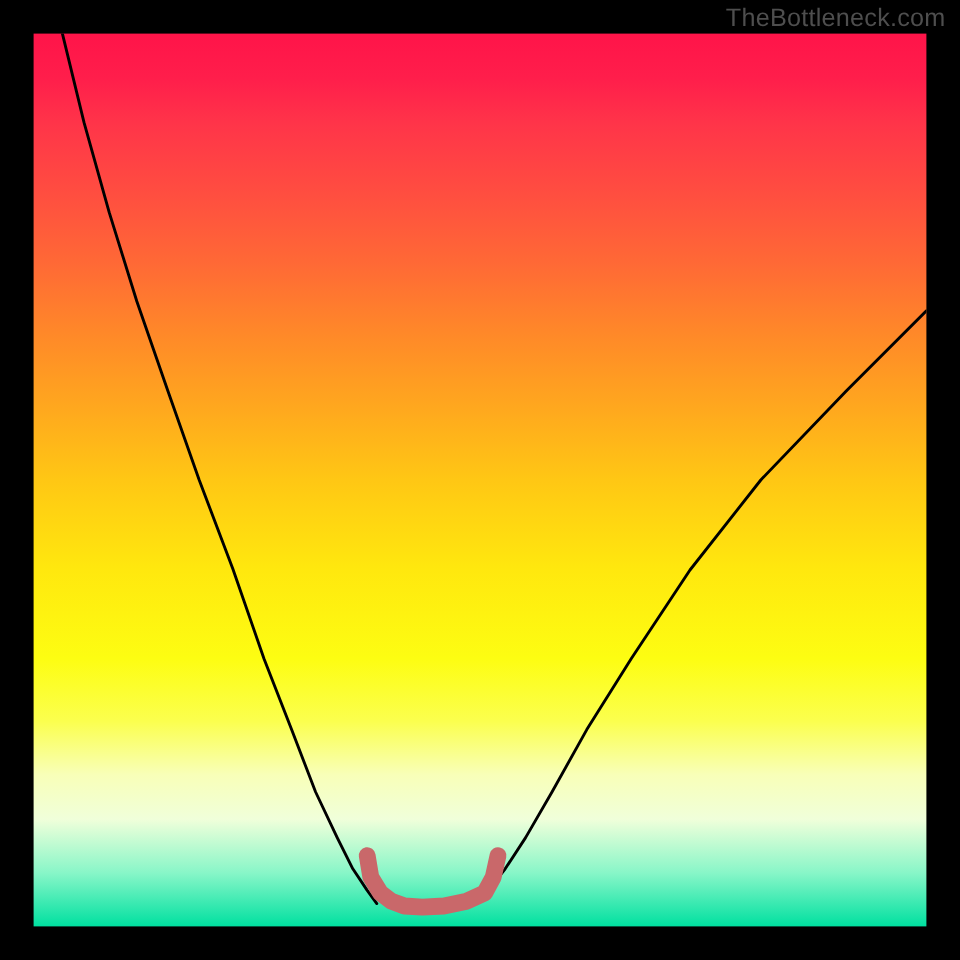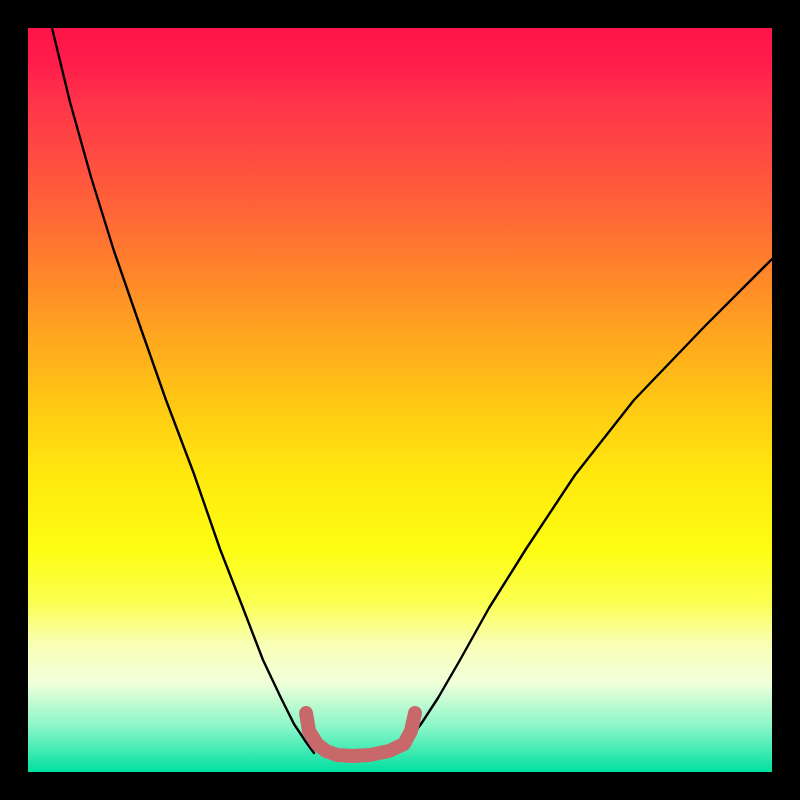--- a/index.html
+++ b/index.html
@@ -48,20 +48,21 @@
       left: 0;
       top: 0;
       width: 744px;
       height: 744px;
     }
   </style>
 </head>
 <body>
 
 <div class="outer">
+  <div class="watermark">TheBottleneck.com</div>
   <div class="plot">
     <svg class="lines" viewBox="0 0 744 744" preserveAspectRatio="none">
       <polyline points="24,0 42,74 63,149 86,223 112,298 138,372 166,446 192,521 215,580 235,632 253,670 266,696 278,714 286,725" fill="none" stroke="#000" stroke-width="2.4" stroke-linecap="round" stroke-linejoin="round"></polyline>
       <polyline points="368,725 379,714 393,696 410,670 432,632 461,580 498,521 547,447 606,372 677,298 744,231" fill="none" stroke="#000" stroke-width="2.4" stroke-linecap="round" stroke-linejoin="round"></polyline>
       <polyline points="278,685 281,703 289,716 298,723 309,727 324,728 342,727 361,723 376,716 383,703 387,685" fill="none" stroke="#c9686a" stroke-width="14" stroke-linecap="round" stroke-linejoin="round"></polyline>
     </svg>
   </div>
 </div>
 
 </body></html>

